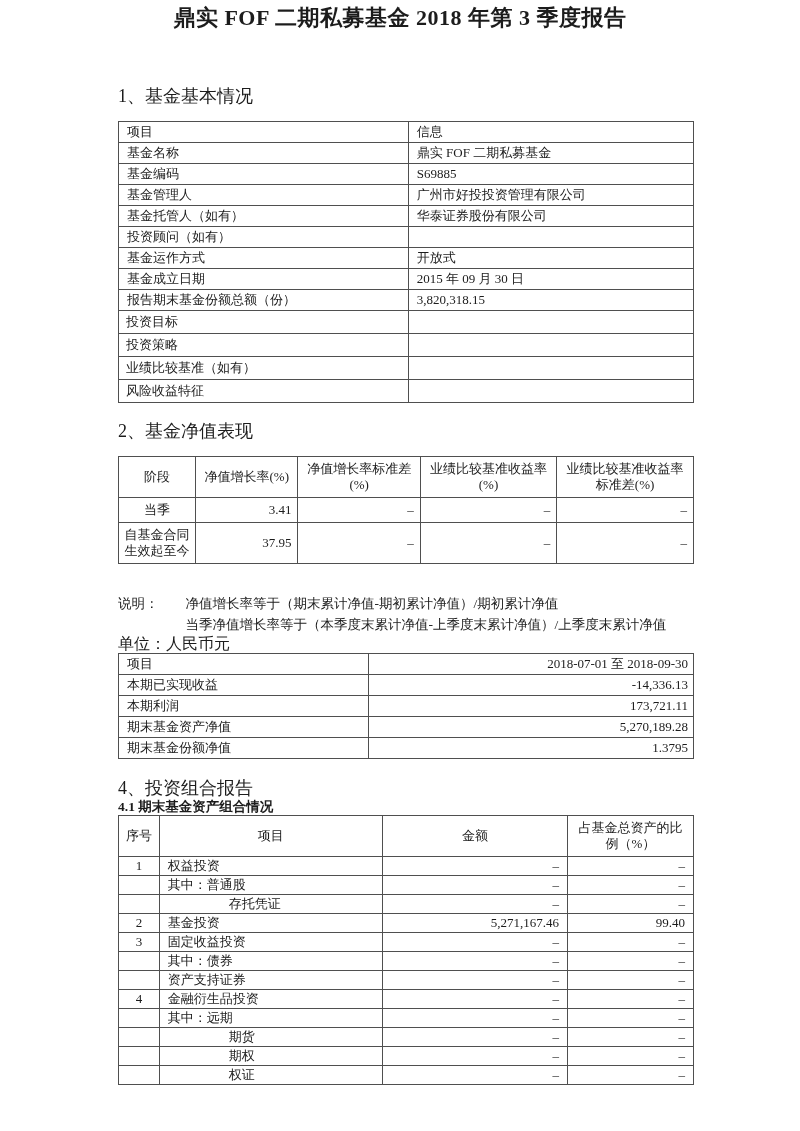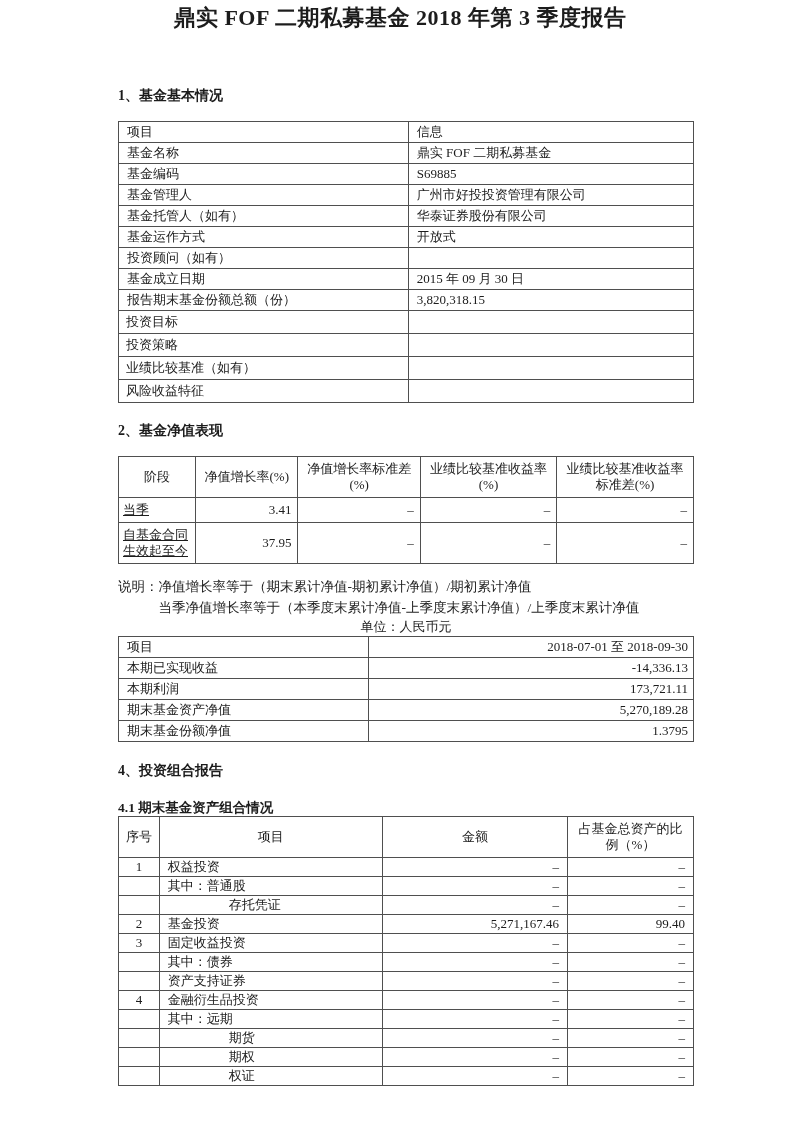--- a/index.html
+++ b/index.html
@@ -13,37 +13,37 @@
   .doc-title {
     margin-top: 6px;
     text-align: center;
     font-size: 22px;
     font-weight: bold;
     letter-spacing: 0.5px;
     line-height: 24px;
   }
   .content { margin-left: 118px; width: 576px; }
   .sec-heading {
-    font-size: 14px;
-    font-weight: bold;
+    font-size: 18px;
+    font-weight: normal;
     line-height: 18px;
   }
   .sub-heading {
     font-size: 13.5px;
     font-weight: bold;
     line-height: 17px;
   }
   #s1-heading { margin-top: 57px; }
   #s2-heading { margin-top: 19px; }
   #s3-heading { margin-top: 18px; }
   #s4-heading { margin-top: 20px; }
-  #s41-heading { margin-top: 19px; }
+  #s41-heading { margin-top: 1px; }
   .unit-label {
-    text-align: center;
-    font-size: 13px;
+    text-align: left;
+    font-size: 16px;
     line-height: 17px;
     margin-top: 0px;
     font-family: Liberation Serif, serif;
   }
   #unit-label-portfolio { margin-top: 6px; }
   table {
     border-collapse: collapse;
     width: 100%;
     table-layout: fixed;
     font-size: 13px;
@@ -65,28 +65,29 @@
   #table-basic tr.tall td { height: 23px; padding-top: 3px; padding-bottom: 3px; padding-left: 7px; }
   
   #table-nav { margin-top: 16px; }
   #table-nav col.c1 { width: 13.4%; }
   #table-nav col.c2 { width: 17.8%; }
   #table-nav col.c3 { width: 21.3%; }
   #table-nav col.c4 { width: 23.7%; }
   #table-nav col.c5 { width: 23.8%; }
   #table-nav th { text-align: center; padding: 4px 4px; }
   #table-nav td { padding: 4px 6px; }
-  #table-nav td.period { padding: 4px 4px; text-decoration: underline; }
+  #table-nav td.period { text-align: center; padding: 4px 4px; }
   #table-nav td.num { text-align: right; }
   
   .notes {
-    margin-top: 12px;
+    margin-top: 29px;
     display: flex;
     font-size: 13.5px;
     line-height: 21px;
+    gap: 27px;
   }
   .notes .prefix { white-space: nowrap; }
   
   #table-fin { margin-top: 1px; }
   #table-fin col.c1 { width: 43.5%; }
   #table-fin col.c2 { width: 56.5%; }
   #table-fin td { height: 21px; }
   #table-fin td.num { text-align: right; padding-right: 5px; }
   
   #table-portfolio { margin-top: 0px; }
@@ -131,26 +132,26 @@
           </tr>
         <tr>
             <td>基金管理人</td>
             <td>广州市好投投资管理有限公司</td>
           </tr>
         <tr>
             <td>基金托管人（如有）</td>
             <td>华泰证券股份有限公司</td>
           </tr>
         <tr>
+            <td>投资顾问（如有）</td>
+            <td></td>
+          </tr>
+        <tr>
             <td>基金运作方式</td>
             <td>开放式</td>
-          </tr>
-        <tr>
-            <td>投资顾问（如有）</td>
-            <td></td>
           </tr>
         <tr>
             <td>基金成立日期</td>
             <td>2015 年 09 月 30 日</td>
           </tr>
         <tr>
             <td>报告期末基金份额总额（份）</td>
             <td>3,820,318.15</td>
           </tr>
         <tr class="tall">

